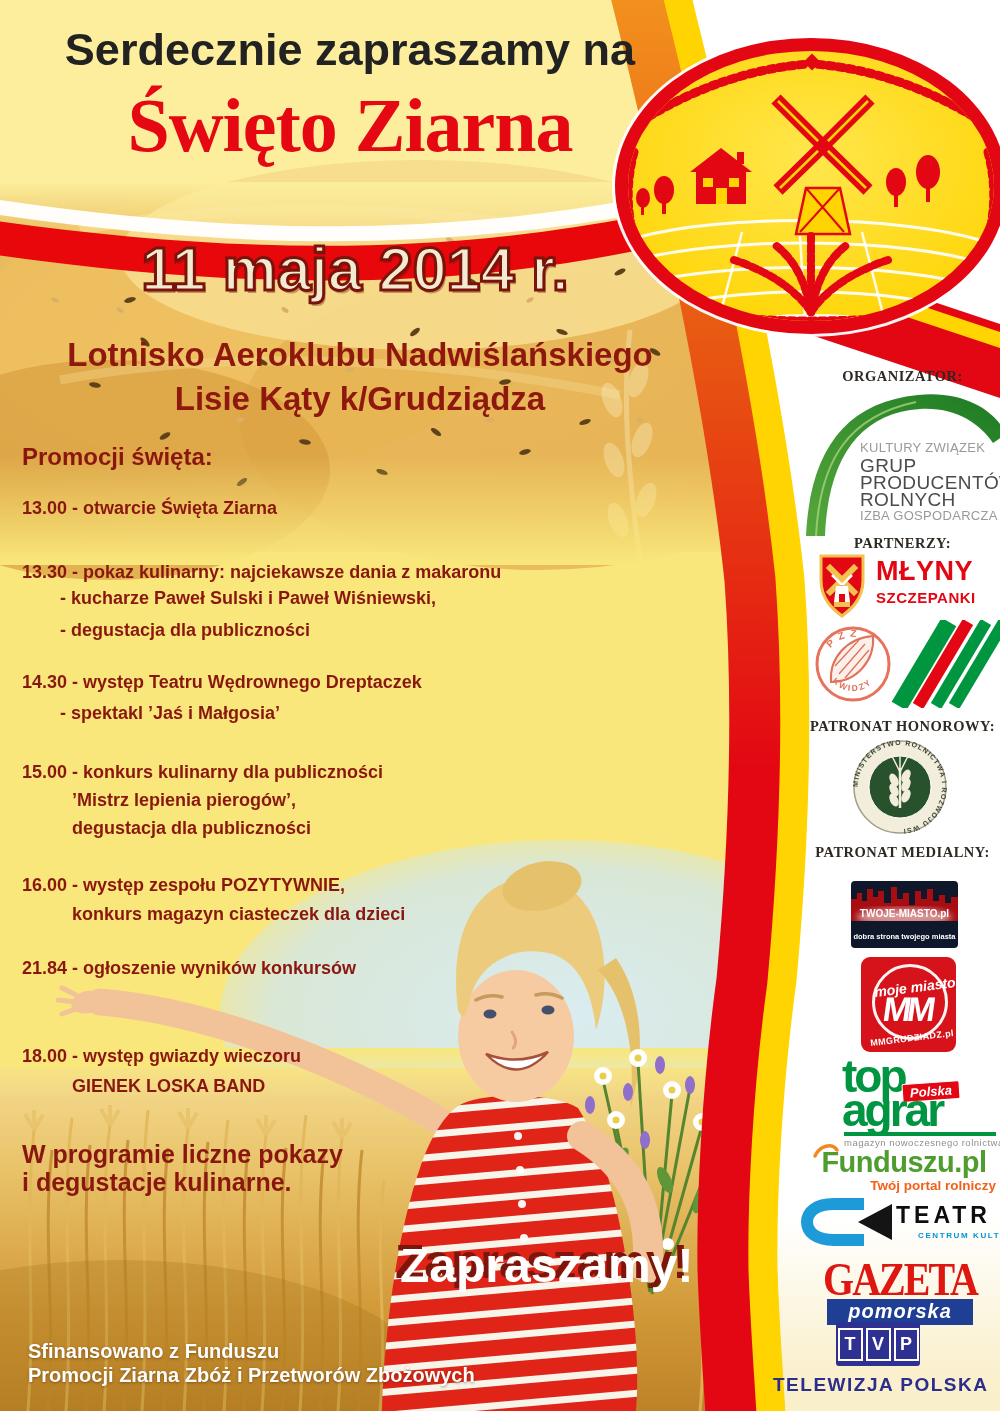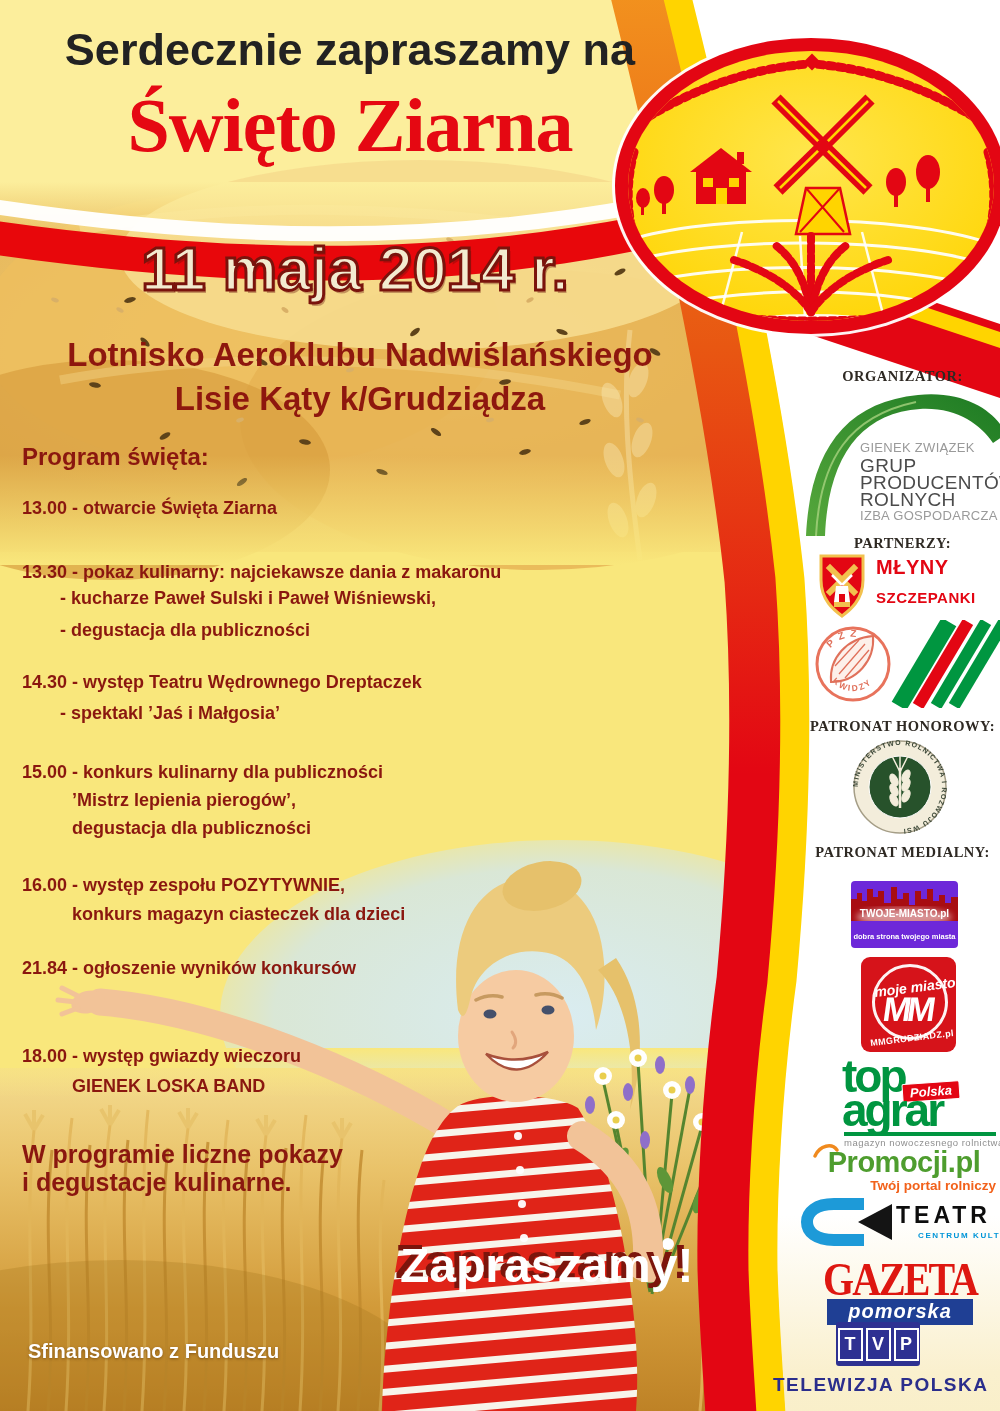--- a/index.html
+++ b/index.html
@@ -19,23 +19,23 @@
   .note{font-size:25px;font-weight:700;color:#8a170f;white-space:nowrap;}
   .invite{font-size:48px;font-weight:700;color:#fff;white-space:nowrap;
           text-shadow:-5px -4px 0 #7c150c;}
   .fund{font-size:20px;font-weight:700;color:#fff;white-space:nowrap;
         text-shadow:0 1px 3px rgba(80,40,0,.55);}
   
   .side-h{font-family:"Liberation Serif",serif;font-size:14.5px;font-weight:700;
           color:#2e2923;letter-spacing:.5px;width:205px;text-align:center;white-space:nowrap;}
   .kz-s{font-size:13px;color:#9a9a9a;letter-spacing:.3px;white-space:nowrap;}
   .kz-b{font-size:19px;color:#4b4b4b;letter-spacing:.4px;white-space:nowrap;}
-  .mlyny-t1{font-size:20px;font-weight:800;color:#e30613;letter-spacing:.5px;white-space:nowrap;}
+  .mlyny-t1{font-size:27px;font-weight:800;color:#e30613;letter-spacing:.5px;white-space:nowrap;}
   .mlyny-t2{font-size:15px;font-weight:700;color:#e30613;letter-spacing:.5px;white-space:nowrap;}
-  .tm-card{width:107px;height:67px;background:#6d28d9;border-radius:4px;overflow:hidden;}
+  .tm-card{width:107px;height:67px;background:#0f172a;border-radius:4px;overflow:hidden;}
   .tm-name{width:107px;text-align:center;font-size:10px;font-weight:800;color:#fff;white-space:nowrap;}
   .tm-tag{width:107px;text-align:center;font-size:7.5px;font-weight:700;color:#fff;white-space:nowrap;}
   .mm-card{width:95px;height:95px;background:#d6131a;border-radius:9px;overflow:hidden;}
   .mm-ring{width:70px;height:70px;border:3px solid rgba(255,255,255,.95);border-radius:50%;}
   .mm-script{font-size:14px;font-style:italic;font-weight:700;color:#fff;transform:rotate(-7deg);white-space:nowrap;}
   .mm-mm{font-size:34px;font-weight:800;color:#fff;letter-spacing:-4px;transform:skewX(-8deg);}
   .mm-url{font-size:9px;font-weight:700;color:#fff;transform:rotate(-7deg);letter-spacing:.4px;white-space:nowrap;}
   .ta-w{font-size:46px;font-weight:800;color:#009540;letter-spacing:-3px;line-height:.8;white-space:nowrap;}
   .ta-badge{background:#e30613;color:#fff;font-style:italic;font-weight:800;font-size:13px;
             padding:1px 7px;border-radius:2px;border:1.5px solid #fff;transform:rotate(-4deg);white-space:nowrap;}
@@ -366,21 +366,21 @@
       </g>
     </g>
   </svg>
 
   <div class="abs kicker" style="left:0;top:24px">Serdecznie zapraszamy na</div>
   <div class="abs main-title" style="left:0;top:82px">Święto Ziarna</div>
   <div class="abs date" style="left:0;top:234px">11 maja 2014 r.</div>
   <div class="abs loc" style="left:0;top:336px">Lotnisko Aeroklubu Nadwiślańskiego</div>
   <div class="abs loc" style="left:0;top:380px">Lisie Kąty k/Grudziądza</div>
 
-  <div class="abs ph" style="left:22px;top:443px">Program święta:</div>
+  <div class="abs ph" style="left:22px;top:443px">Promocji święta:</div>
 
   <div class="abs pl" style="left:22px;top:498px">13.00 - otwarcie Święta Ziarna</div>
   <div class="abs pl" style="left:22px;top:562px">13.30 - pokaz kulinarny: najciekawsze dania z makaronu</div>
   <div class="abs pl" style="left:60px;top:620px">- degustacja dla publiczności</div>
   <div class="abs pl" style="left:60px;top:588px">- kucharze Paweł Sulski i Paweł Wiśniewski,</div>
   <div class="abs pl" style="left:22px;top:672px">14.30 - występ Teatru Wędrownego Dreptaczek</div>
   <div class="abs pl" style="left:60px;top:703px">- spektakl ’Jaś i Małgosia’</div>
   <div class="abs pl" style="left:22px;top:762px">15.00 - konkurs kulinarny dla publiczności</div>
   <div class="abs pl" style="left:72px;top:790px">’Mistrz lepienia pierogów’,</div>
   <div class="abs pl" style="left:72px;top:818px">degustacja dla publiczności</div>
@@ -389,35 +389,36 @@
   <div class="abs pl" style="left:22px;top:958px">21.84 - ogłoszenie wyników konkursów</div>
   <div class="abs pl" style="left:22px;top:1046px">18.00 - występ gwiazdy wieczoru</div>
   <div class="abs pl" style="left:72px;top:1076px">GIENEK LOSKA BAND</div>
 
   <div class="abs note" style="left:22px;top:1140px">W programie liczne pokazy</div>
   <div class="abs note" style="left:22px;top:1168px">i degustacje kulinarne.</div>
 
   <div class="abs invite" style="left:400px;top:1238px">Zapraszamy!</div>
 
   <div class="abs fund" style="left:28px;top:1340px">Sfinansowano z Funduszu</div>
+  <div class="abs fund" style="left:28px;top:1364px">Promocji Ziarna Zbóż i Przetworów Zbożowych</div>
 
   <div class="abs side-h" style="left:800px;top:368px">ORGANIZATOR:</div>
 
   <div class="abs" style="left:798px;top:388px;width:210px;height:150px">
     <svg width="210" height="150" viewBox="0 0 210 150">
       <defs>
           <linearGradient id="kzg" x1="0" y1="1" x2="1" y2="0">
         <stop offset="0" stop-color="#57a83c"></stop>
             <stop offset="1" stop-color="#1c7a23"></stop>
           </linearGradient>
         </defs>
       <path d="M8,148 C12,62 48,14 120,7 C170,2 199,26 208,46 L195,55 C182,36 158,19 122,21 C62,25 30,70 27,148 Z" fill="url(#kzg)"></path>
       <path d="M18,148 C22,70 52,28 118,14" stroke="#a6d27e" stroke-width="2" fill="none" opacity=".8"></path>
     </svg>
-    <div class="abs kz-s" style="left:62px;top:52px">GIENEK ZWIĄZEK</div>
+    <div class="abs kz-s" style="left:62px;top:52px">KULTURY ZWIĄZEK</div>
     <div class="abs kz-b" style="left:62px;top:67px">GRUP</div>
     <div class="abs kz-b" style="left:62px;top:84px">PRODUCENTÓW</div>
     <div class="abs kz-b" style="left:62px;top:101px">ROLNYCH</div>
     <div class="abs kz-s" style="left:62px;top:120px">IZBA GOSPODARCZA</div>
   </div>
 
   <div class="abs side-h" style="left:800px;top:535px">PARTNERZY:</div>
 
   <div class="abs" style="left:816px;top:552px;width:184px;height:70px">
     <svg width="52" height="68" viewBox="0 0 52 68">
@@ -512,21 +513,21 @@
     <div class="abs ta-badge" style="left:60px;top:24px">Polska</div>
     <div class="abs ta-w" style="left:0;top:34px">agrar</div>
     <div class="abs ta-line" style="left:2px;top:74px"></div>
     <div class="abs ta-tag" style="left:2px;top:79px">magazyn nowoczesnego rolnictwa</div>
   </div>
 
   <div class="abs" style="left:808px;top:1146px;width:192px;height:50px">
     <svg class="abs" style="left:4px;top:-4px" width="28" height="18" viewBox="0 0 28 18">
       <path d="M3,14 C8,3 20,1 25,8" stroke="#f08a1e" stroke-width="3.5" fill="none" stroke-linecap="round"></path>
     </svg>
-    <div class="abs go-name" style="left:0;top:0">Promocji.pl</div>
+    <div class="abs go-name" style="left:0;top:0">Funduszu.pl</div>
     <div class="abs go-tag" style="left:0;top:32px">Twój portal rolniczy</div>
   </div>
 
   <div class="abs" style="left:800px;top:1196px;width:200px;height:52px">
     <svg width="100" height="52" viewBox="0 0 100 52">
       <path d="M64,8 H34 C16,8 7,16 7,26 C7,36 16,44 34,44 H64" stroke="#1d9ad8" stroke-width="12" fill="none"></path>
       <polygon points="58,26 92,8 92,44" fill="#141414"></polygon>
     </svg>
     <div class="abs te-name" style="left:96px;top:6px">TEATR</div>
     <div class="abs te-tag" style="left:118px;top:35px">CENTRUM KULTURY</div>

